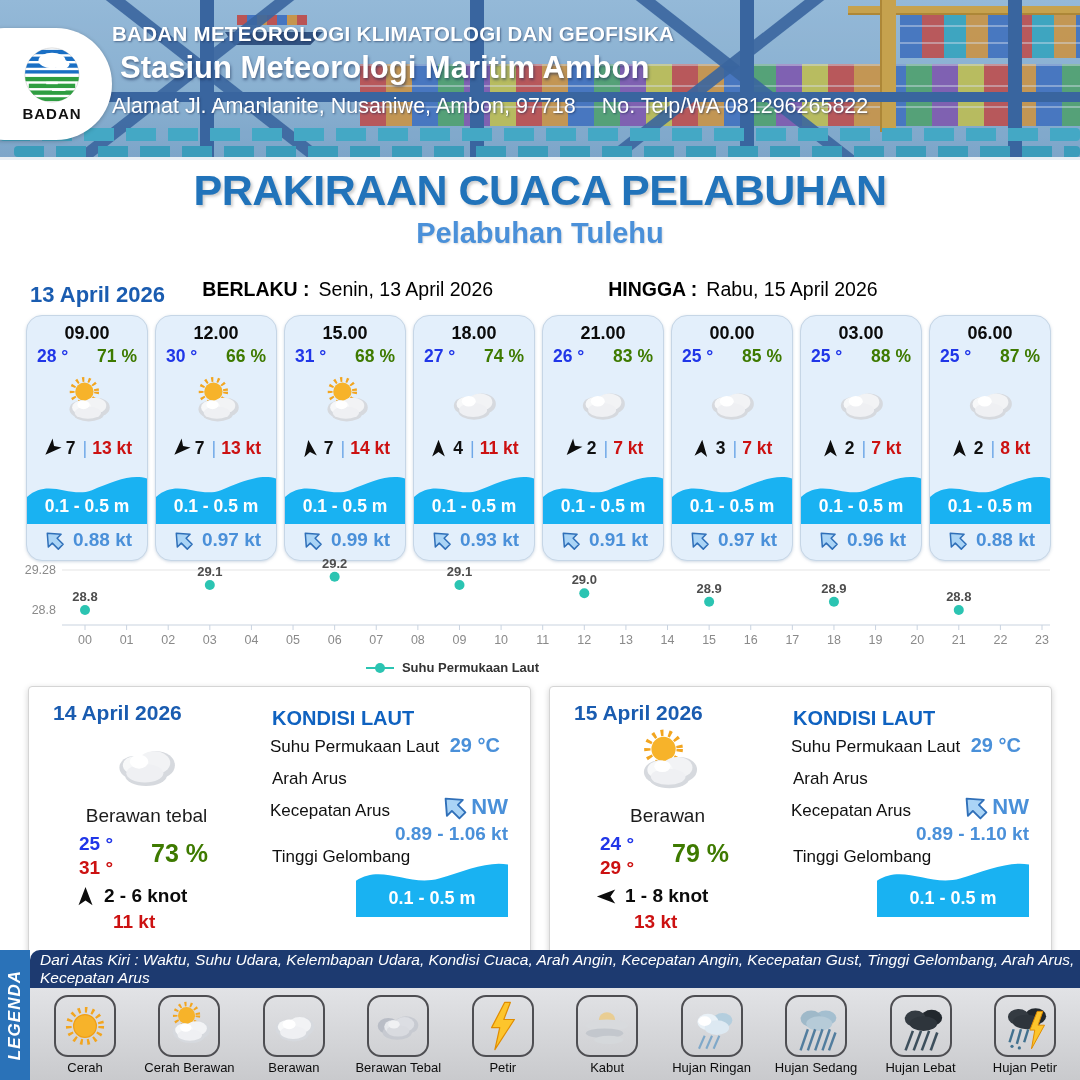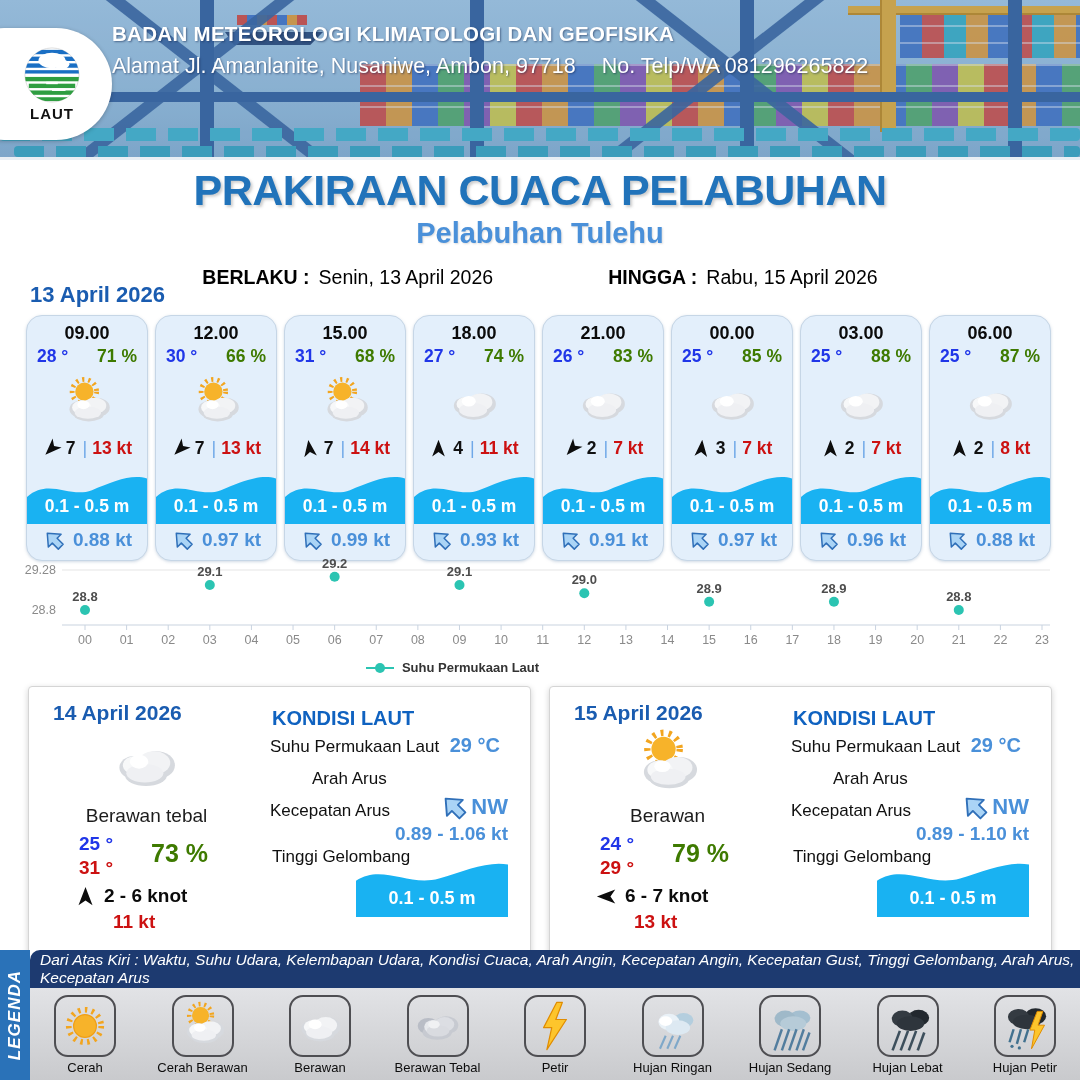--- a/index.html
+++ b/index.html
@@ -53,21 +53,21 @@
   .agency { font-size:20.5px; font-weight:bold; letter-spacing:.3px; text-shadow:1px 1px 2px rgba(20,40,80,.55);}
   .station { font-size:31px; font-weight:bold; margin-top:4px; margin-left:8px; text-shadow:1px 2px 3px rgba(20,40,80,.55);}
   .addr-line { font-size:21.5px; margin-top:8px; text-shadow:1px 1px 2px rgba(20,40,80,.55); display:flex; gap:26px;}
 
   
   .title-block { position:absolute; top:166px; left:0; width:1080px; text-align:center; }
   .main-title { margin:0; font-size:43px; font-weight:800; color:#2173ba; letter-spacing:-.5px;
     text-shadow:2px 2px 3px rgba(110,110,110,.35);}
   .sub-title { font-size:29px; font-weight:bold; color:#4a90d9; margin-top:2px;
     text-shadow:1px 1px 2px rgba(140,140,140,.3);}
-  .validity { margin-top:16px; display:flex; justify-content:center; gap:115px; font-size:19.5px; color:#000;}
+  .validity { margin-top:28px; display:flex; justify-content:center; gap:115px; font-size:19.5px; color:#000;}
   .validity b { margin-right:9px; }
 
   
   .forecast-section { position:absolute; top:282px; left:0; width:1080px; padding:0 26px;}
   .date-label { font-size:22px; font-weight:bold; color:#1a5cb0; margin:0 0 7px 4px;}
   .cards-row { display:flex; gap:7px; }
   .fcard { width:122px; height:246px; background:#e3effb; border:1px solid #c6d6e6; border-radius:16px;
     overflow:hidden; display:flex; flex-direction:column; box-shadow:0 1px 3px rgba(120,150,180,.35);}
   .ftime { margin-top:7px; text-align:center; font-size:18px; font-weight:bold; color:#0b0b0b;}
   .frow { display:flex; justify-content:space-between; padding:2px 10px 0; font-size:17.5px; font-weight:bold;}
@@ -102,21 +102,21 @@
   .dcond { position:absolute; left:0px; top:118px; width:235px; text-align:center; font-size:19px; color:#1c1c1c;}
   .dtmin { position:absolute; left:50px; top:146px; font-size:19px; font-weight:bold; color:#2036e8;}
   .dtmax { position:absolute; left:50px; top:170px; font-size:19px; font-weight:bold; color:#cc1111;}
   .dhum  { position:absolute; left:122px; top:152px; font-size:25px; font-weight:bold; color:#3e7a00;}
   .dwind { position:absolute; left:46px; top:198px; display:flex; align-items:center; gap:8px;
     font-size:19px; font-weight:bold; color:#0b0b0b;}
   .dwind svg { width:21px; height:21px; }
   .dgust { position:absolute; left:84px; top:224px; font-size:19px; font-weight:bold; color:#cc1111;}
   .sea-title { position:absolute; left:243px; top:20px; font-size:20px; font-weight:bold; color:#0f62c0;}
   .sea-label { position:absolute; font-size:17px; color:#101010;}
-  .sl1 { left:241px; top:50px; } .sl2 { left:243px; top:82px;margin-left:40px; } .sl3 { left:241px; top:114px; }
+  .sl1 { left:241px; top:50px; } .sl2 { left:243px; top:82px; } .sl3 { left:241px; top:114px; }
   .sl4 { left:243px; top:160px; }
   .sea-sst { position:absolute; right:30px; top:47px; font-size:20px; font-weight:bold; color:#4a90d9;}
   .sea-dir { position:absolute; right:22px; top:72px; display:flex; align-items:center; gap:2px;
     font-size:22px; font-weight:bold; color:#4a90d9;margin-top:33px;}
   .sea-dir svg { width:30px; height:30px; transform:rotate(-45deg);}
   .sea-cur { position:absolute; right:22px; top:136px; font-size:19px; font-weight:bold; color:#4a90d9;}
   .sea-wave { position:absolute; right:22px; top:168px; width:152px; height:62px;}
   .sea-wave svg { position:absolute; inset:0; width:100%; height:100%;}
   .sea-wave span { position:absolute; left:0; right:0; bottom:8px; text-align:center; color:#fff;
     font-size:18px; font-weight:bold;}
@@ -286,25 +286,26 @@
         <ellipse cx="30" cy="15" rx="14" ry="8" fill="#ffffff"></ellipse>
         <ellipse cx="40" cy="19" rx="8" ry="5" fill="#ffffff"></ellipse>
         <rect x="2" y="32" width="56" height="4.5" fill="#2f9e41"></rect>
         <rect x="6" y="39" width="48" height="4.5" fill="#2f9e41"></rect>
         <rect x="2" y="46" width="56" height="4.5" fill="#2f9e41"></rect>
         <rect x="10" y="53" width="40" height="4" fill="#2f9e41"></rect>
         <rect x="24" y="37" width="12" height="2.5" fill="#ffffff"></rect>
         <rect x="30" y="44" width="14" height="2.5" fill="#ffffff"></rect>
       </g>
     </svg>
-    <div class="logo-text">LAUT</div>
+    <div class="logo-text">BADAN</div>
   </div>
 
   <div class="header-text">
     <div class="agency">BADAN METEOROLOGI KLIMATOLOGI DAN GEOFISIKA</div>
+    <div class="station">Stasiun Meteorologi Maritim Ambon</div>
     <div class="addr-line">
       <span>Alamat Jl. Amanlanite, Nusaniwe, Ambon, 97718</span>
       <span>No. Telp/WA  081296265822</span>
     </div>
   </div>
 </div>
 
 <div class="title-block">
   <h1 class="main-title">PRAKIRAAN CUACA PELABUHAN</h1>
   <div class="sub-title">Pelabuhan Tulehu</div>
@@ -717,21 +718,21 @@
         </svg>
       </div>
     <div class="dcond">Berawan</div>
     <div class="dtmin">24 °</div>
     <div class="dtmax">29 °</div>
     <div class="dhum">79 %</div>
     <div class="dwind">
       <svg style="transform: rotate(270deg);">
           <use href="#icon-wind-arrow"></use>
         </svg>
-      <span>6  - 7 knot</span>
+      <span>1  - 8 knot</span>
     </div>
     <div class="dgust">13 kt</div>
 
     <div class="sea-title">KONDISI LAUT</div>
     <div class="sea-label sl1">Suhu Permukaan Laut</div>
     <div class="sea-sst">29 °C</div>
     <div class="sea-label sl2">Arah Arus</div>
     <div class="sea-dir">
       <svg>
           <use href="#icon-current-arrow"></use>
@@ -795,20 +796,28 @@
 
   <div class="litem">
     <div class="lbox">
       <svg>
             <use href="#icon-bolt"></use>
           </svg>
     </div>
     <div class="llabel">Petir</div>
   </div>
 
+  <div class="litem">
+    <div class="lbox">
+      <svg>
+            <use href="#icon-fog"></use>
+          </svg>
+    </div>
+    <div class="llabel">Kabut</div>
+  </div>
 
   <div class="litem">
     <div class="lbox">
       <svg>
             <use href="#icon-rain-light"></use>
           </svg>
     </div>
     <div class="llabel">Hujan Ringan</div>
   </div>
 

